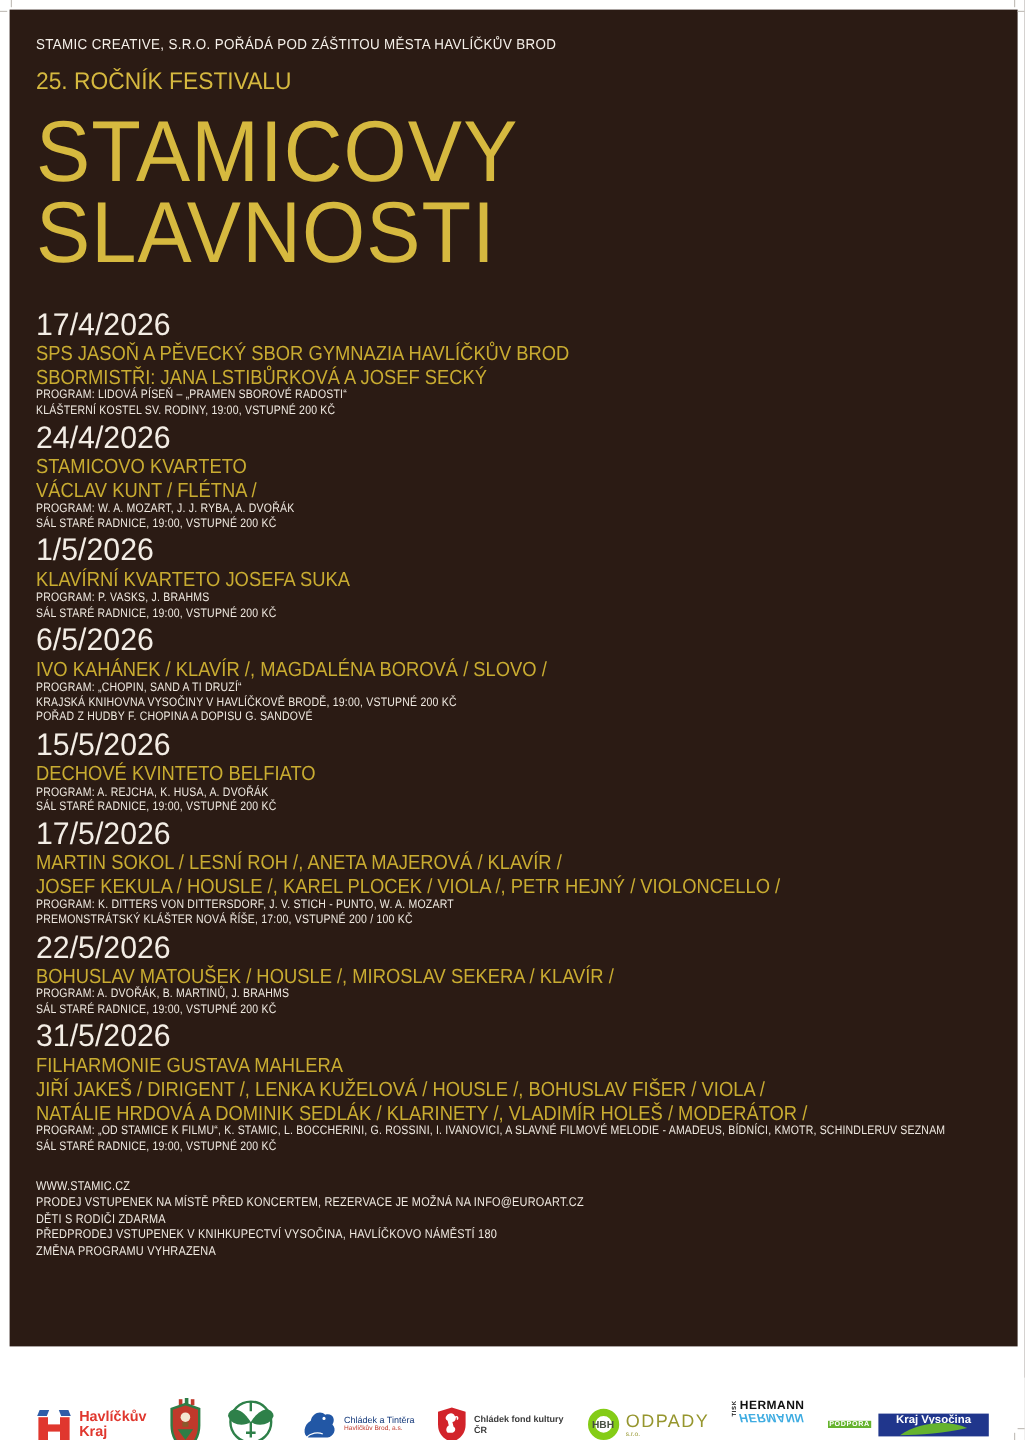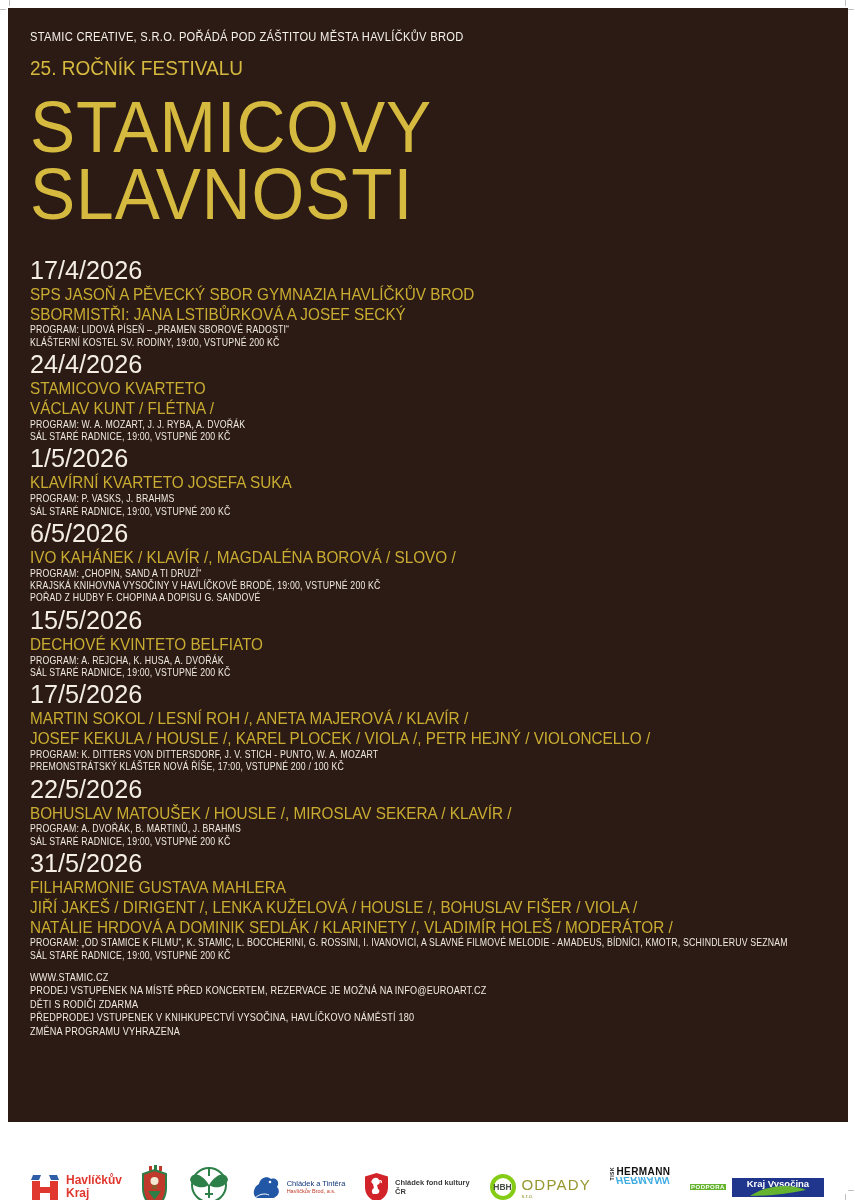--- a/index.html
+++ b/index.html
@@ -21,37 +21,37 @@
     font-size:72px;line-height:.93;letter-spacing:1px;
     transform:scaleX(.94);transform-origin:0 0;white-space:nowrap;}
   .events{margin-top:28px;}
   .event{margin-bottom:1px;}
   .event-date{font-size:26px;line-height:1.12;color:#f3ede5;
     transform:scaleX(.97);transform-origin:0 0;white-space:nowrap;}
   .event-title{font-size:17px;line-height:1.16;color:#c9ac31;
     transform:scaleX(.9);transform-origin:0 0;white-space:nowrap;}
   .event-detail{font-size:10.3px;line-height:1.2;color:#efe9e1;letter-spacing:.2px;
     transform:scaleX(.85);transform-origin:0 0;white-space:nowrap;}
-  .footer{margin-top:9px;}
+  .footer{margin-top:21px;}
   .footer-line{font-size:10.6px;line-height:1.27;color:#f0eae2;letter-spacing:.2px;
     transform:scaleX(.86);transform-origin:0 0;white-space:nowrap;}
 
   
   .logo-strip{
     position:absolute;left:0;top:1148px;width:854px;height:78px;background:#fff;
     display:flex;align-items:center;justify-content:space-between;
     padding:0 30px;box-sizing:border-box;
   }
   .logo{display:flex;align-items:center;gap:6px;}
   .hb-text{color:#e0372e;font-weight:700;font-size:12px;line-height:1.05;}
   .chladek-text{line-height:1.1;}
   .chladek-title{color:#13387a;font-weight:400;font-size:7.5px;white-space:nowrap;}
   .chladek-sub{color:#c0392b;font-size:5.5px;white-space:nowrap;}
   .fond-text{color:#3b3b3b;font-size:7.5px;font-weight:700;width:76px;line-height:1.2;}
-  .hbh-circle{width:26px;height:26px;border:4px solid #84cc16;border-radius:50%;
+  .hbh-circle{width:26px;height:26px;border:6px solid #84cc16;border-radius:50%;
     display:flex;align-items:center;justify-content:center;
     font-size:8.5px;font-weight:800;color:#474f42;box-sizing:border-box;}
   .hbh-name{font-size:15px;font-weight:400;color:#96962e;letter-spacing:1.2px;}
   .hbh-sro{font-size:5.5px;color:#96962e;}
   .hermann{display:flex;flex-direction:column;line-height:1;justify-content:space-between;}
   .h-row{display:flex;align-items:flex-start;gap:1px;}
   .h-tisk{writing-mode:vertical-rl;transform:rotate(180deg);font-size:5px;font-weight:700;color:#111;letter-spacing:.5px;}
   .h-name{font-size:10px;font-weight:800;color:#111;letter-spacing:.4px;}
   .h-mirror{font-size:10px;font-weight:800;color:#35a8e0;letter-spacing:.4px;
     transform:scaleY(-1) skewX(-14deg);transform-origin:40% 0;margin-top:-1px;margin-left:8px;opacity:.95;}

